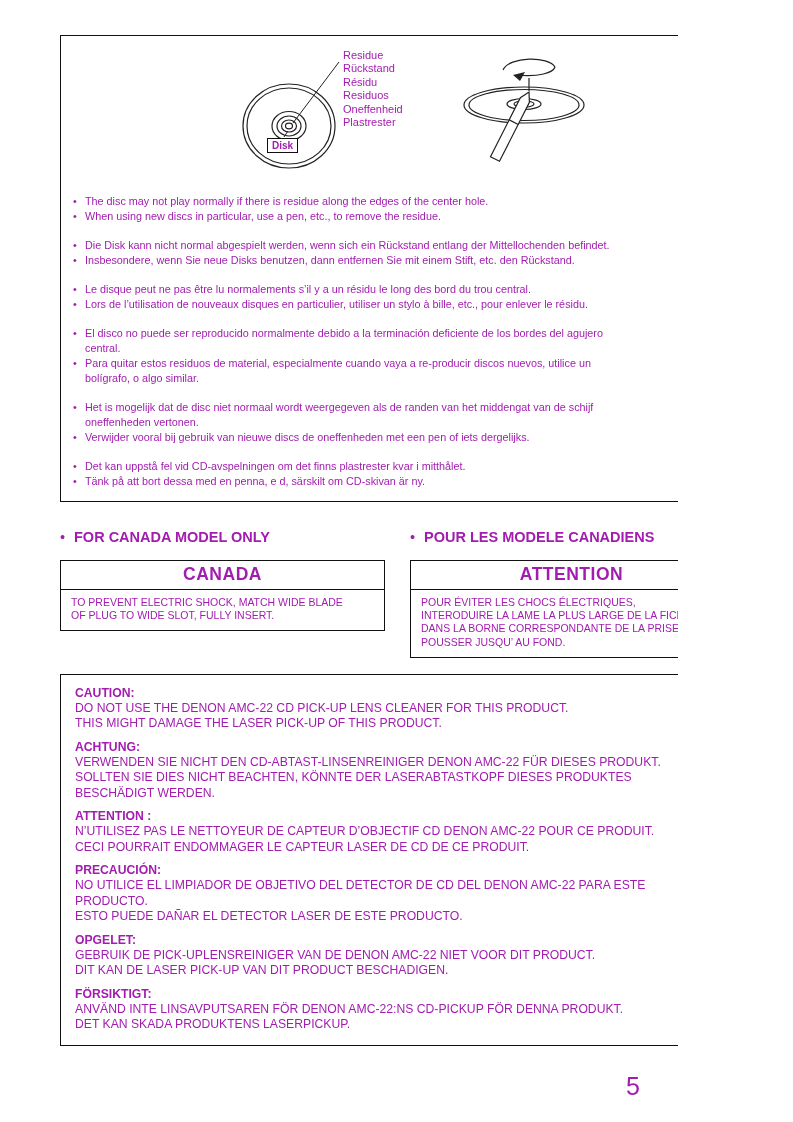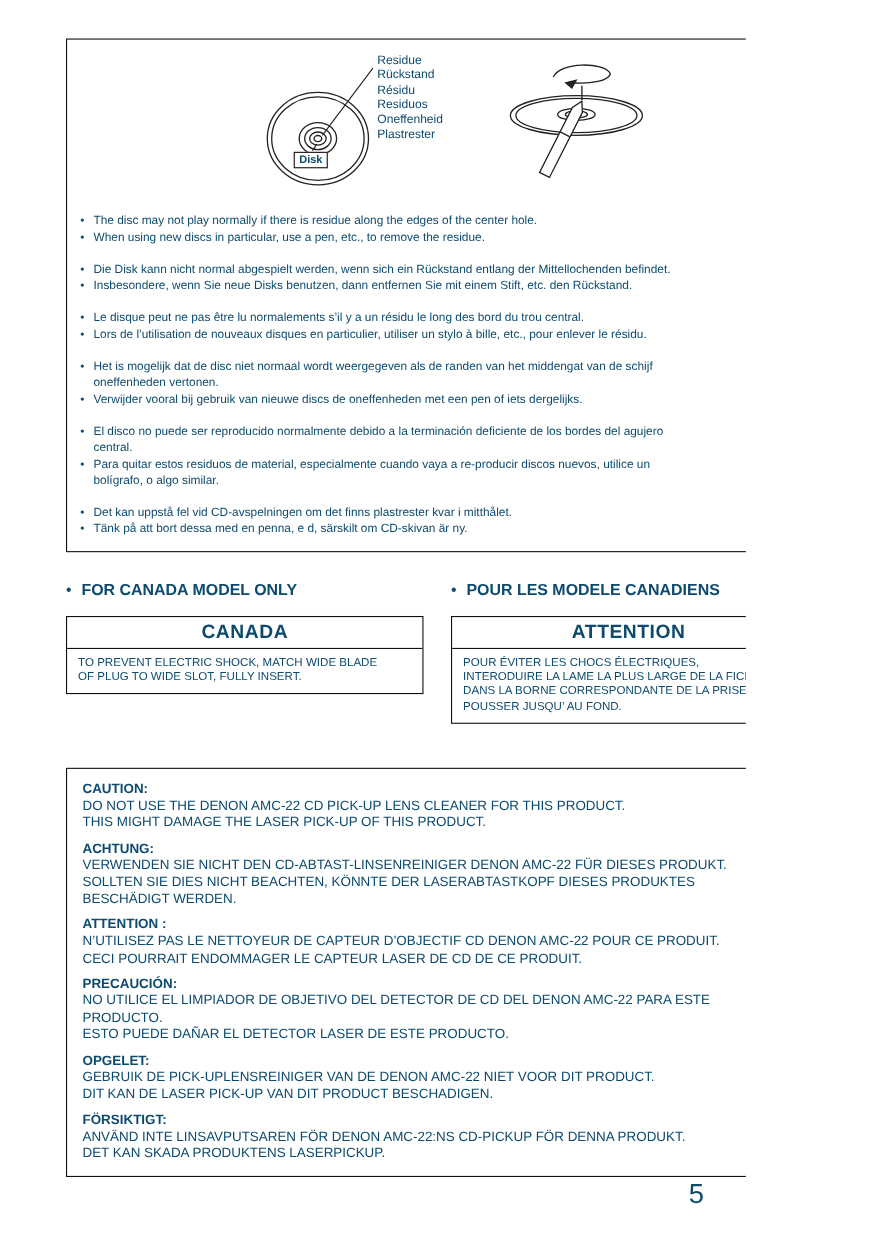--- a/index.html
+++ b/index.html
@@ -1,19 +1,19 @@
 <!DOCTYPE html>
 <html><head>
 <meta charset="utf-8">
 <style>
   * { margin:0; padding:0; box-sizing:border-box; }
   html,body { background:#ffffff; }
   .page {
     width:678px; height:1122px; position:relative; background:#fff;
-    color:#0c4a6e; font-family:"Liberation Sans","DejaVu Sans",sans-serif;
+    color:#a21caf; font-family:"Liberation Sans","DejaVu Sans",sans-serif;
     overflow:hidden;
   }
   .content { position:absolute; left:60px; top:35px; width:673px; }
 
   
   .residue-box { border:1.5px solid #101010; background:#fff; padding-bottom:12px; }
   .figure { position:relative; height:152px; }
   .figure svg { position:absolute; left:0; top:0; }
   .residue-labels { position:absolute; left:282px; top:13px; font-size:11px; line-height:13.4px; }
   .disc-tag {
@@ -35,21 +35,21 @@
   .canada-title::before { content:"•"; position:absolute; left:0; top:0; font-weight:normal; }
   .warn-row { display:flex; gap:25px; margin-top:14px; align-items:flex-start; }
   .warn-box { border:1.5px solid #101010; background:#fff; }
   .warn-box.caution { width:325px; }
   .warn-box.attention { width:323px; }
   .warn-title { text-align:center; font-weight:bold; font-size:17.5px; letter-spacing:0.5px; padding:3px 0 4px 0; border-bottom:1.5px solid #101010; }
   .warn-body { padding:6px 10px 8px 10px; font-size:10.5px; line-height:13.2px; }
   .warn-line { white-space:nowrap; }
 
   
-  .cleaner-box { border:1.5px solid #101010; margin-top:40px; padding:10px 14px 12px 14px; background:#fff; }
+  .cleaner-box { border:1.5px solid #101010; margin-top:16px; padding:10px 14px 12px 14px; background:#fff; }
   .cleaner-section { margin-top:7px; }
   .cleaner-section:first-child { margin-top:0; }
   .cleaner-title { font-weight:bold; font-size:12.2px; line-height:16px; }
   .cleaner-line { font-size:12.2px; line-height:15.5px; white-space:nowrap; }
 
   .page-number { position:absolute; right:38px; top:1072px; font-size:25px; line-height:28px; }
 </style>
 </head>
 <body>
 
@@ -124,35 +124,35 @@
         <div class="bullet-group">
           <div class="bullet">
             <div class="bullet-line">Le disque peut ne pas être lu normalements s’il y a un résidu le long des bord du trou central.</div>
           </div>
           <div class="bullet">
             <div class="bullet-line">Lors de l’utilisation de nouveaux disques en particulier, utiliser un stylo à bille, etc., pour enlever le résidu.</div>
           </div>
         </div>
         <div class="bullet-group">
           <div class="bullet">
+            <div class="bullet-line">El disco no puede ser reproducido normalmente debido a la terminación deficiente de los bordes del agujero</div>
+            <div class="bullet-line">central.</div>
+          </div>
+          <div class="bullet">
+            <div class="bullet-line">Para quitar estos residuos de material, especialmente cuando vaya a re-producir discos nuevos, utilice un</div>
+            <div class="bullet-line">bolígrafo, o algo similar.</div>
+          </div>
+        </div>
+        <div class="bullet-group">
+          <div class="bullet">
             <div class="bullet-line">Het is mogelijk dat de disc niet normaal wordt weergegeven als de randen van het middengat van de schijf</div>
             <div class="bullet-line">oneffenheden vertonen.</div>
           </div>
           <div class="bullet">
             <div class="bullet-line">Verwijder vooral bij gebruik van nieuwe discs de oneffenheden met een pen of iets dergelijks.</div>
-          </div>
-        </div>
-        <div class="bullet-group">
-          <div class="bullet">
-            <div class="bullet-line">El disco no puede ser reproducido normalmente debido a la terminación deficiente de los bordes del agujero</div>
-            <div class="bullet-line">central.</div>
-          </div>
-          <div class="bullet">
-            <div class="bullet-line">Para quitar estos residuos de material, especialmente cuando vaya a re-producir discos nuevos, utilice un</div>
-            <div class="bullet-line">bolígrafo, o algo similar.</div>
           </div>
         </div>
         <div class="bullet-group">
           <div class="bullet">
             <div class="bullet-line">Det kan uppstå fel vid CD-avspelningen om det finns plastrester kvar i mitthålet.</div>
           </div>
           <div class="bullet">
             <div class="bullet-line">Tänk på att bort dessa med en penna, e d, särskilt om CD-skivan är ny.</div>
           </div>
         </div>

